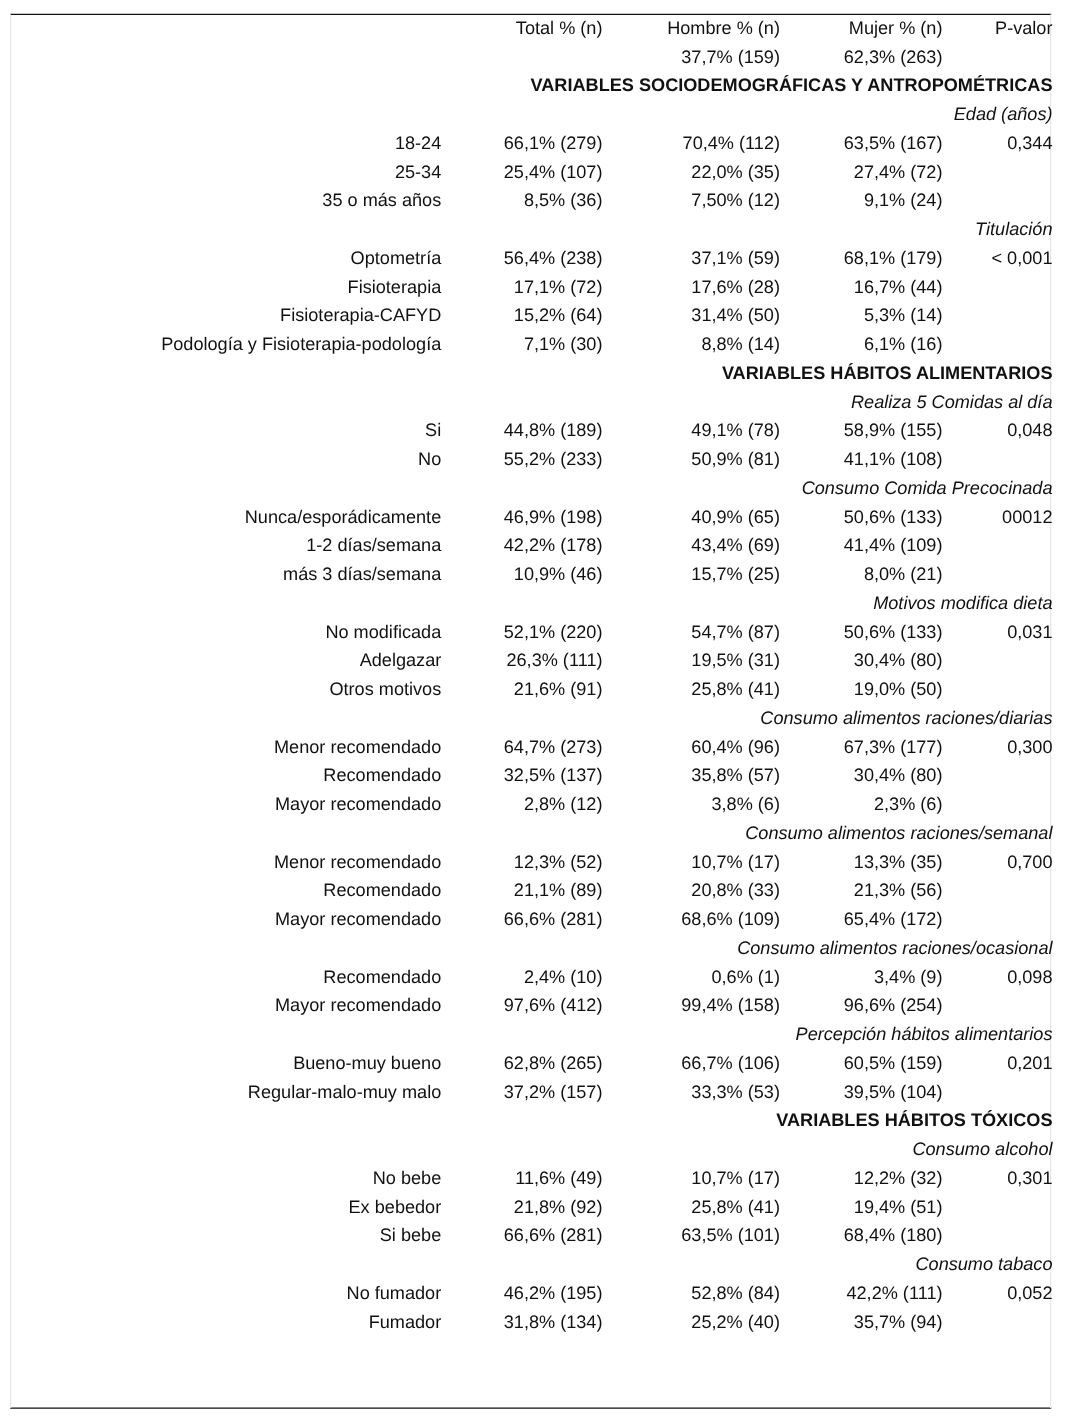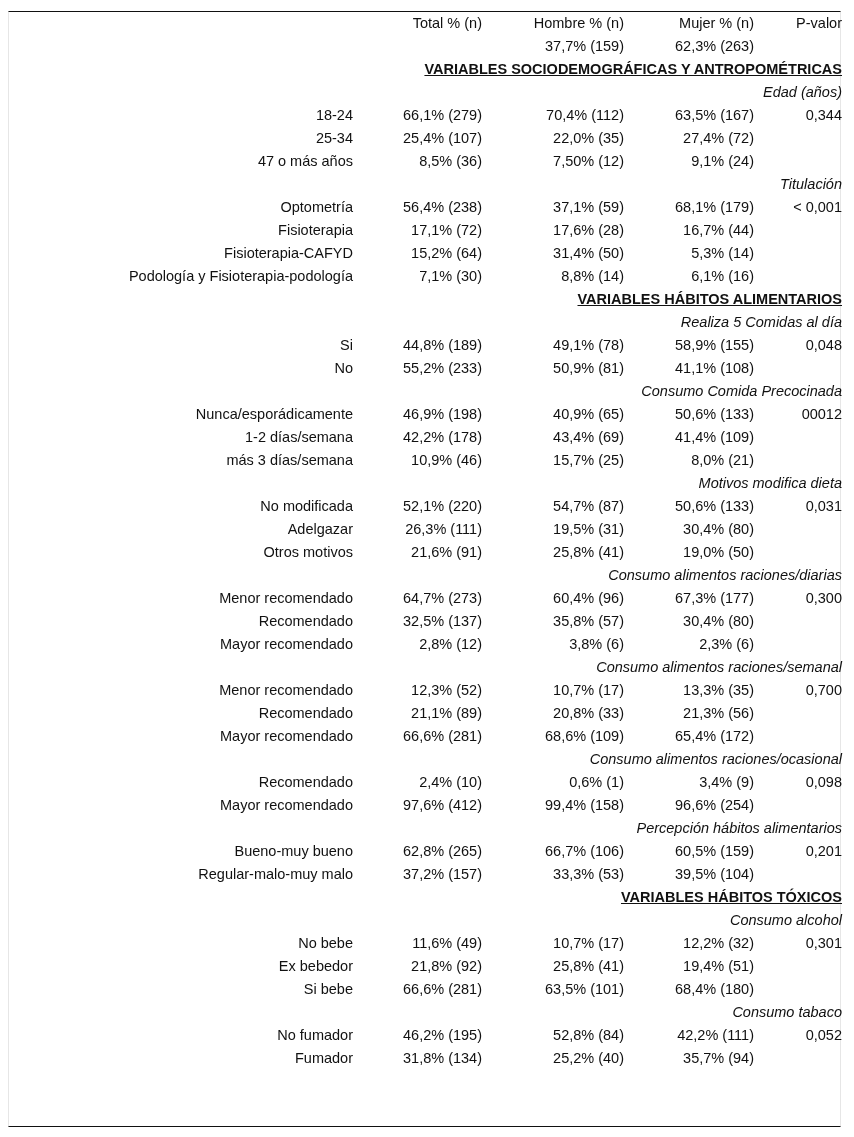--- a/index.html
+++ b/index.html
@@ -6,21 +6,21 @@
   body { width:854px; height:1137px; position:relative; font-family:"Liberation Sans", sans-serif; color:#111; font-size:14.5px; }
   .tbl-wrap { position:absolute; left:8px; top:11px; width:833px; height:1116px; border-left:1px solid #e6e6e6; border-right:1px solid #e6e6e6; border-top:1.5px solid #111; border-bottom:1.5px solid #111; box-sizing:border-box;text-align:right; }
   table { border-collapse:collapse; width:100%; table-layout:fixed; }
   td { padding:0; height:23px; line-height:23px; vertical-align:middle; white-space:nowrap; overflow:visible; }
   col.c0 { width:344px; }
   col.c1 { width:129px; }
   col.c2 { width:142px; }
   col.c3 { width:130px; }
   col.c4 { width:88px; }
   .hdr td { height:23px; }
-  .section td.lbl { padding-left:10px; font-weight:bold;text-decoration:underline; }
+  .section td.lbl { padding-left:10px; font-weight:bold; }
   .group td.lbl { padding-left:31px; font-style:italic; }
   .item td.lbl { padding-left:50px; }
   td.v { padding-left:0; }
   .first-hdr td { padding-top:0; }
 </style>
 </head>
 <body>
 
 <div class="tbl-wrap">
   <table>
@@ -62,21 +62,21 @@
           <td class="v">0,344</td>
         </tr>
         <tr class="item">
           <td class="lbl">25-34</td>
           <td class="v">25,4% (107)</td>
           <td class="v">22,0% (35)</td>
           <td class="v">27,4% (72)</td>
           <td class="v"></td>
         </tr>
         <tr class="item">
-          <td class="lbl">47 o más años</td>
+          <td class="lbl">35 o más años</td>
           <td class="v">8,5% (36)</td>
           <td class="v">7,50% (12)</td>
           <td class="v">9,1% (24)</td>
           <td class="v"></td>
         </tr>
         <tr class="group">
           <td class="lbl" colspan="5">Titulación</td>
         </tr>
         <tr class="item">
           <td class="lbl">Optometría</td>

